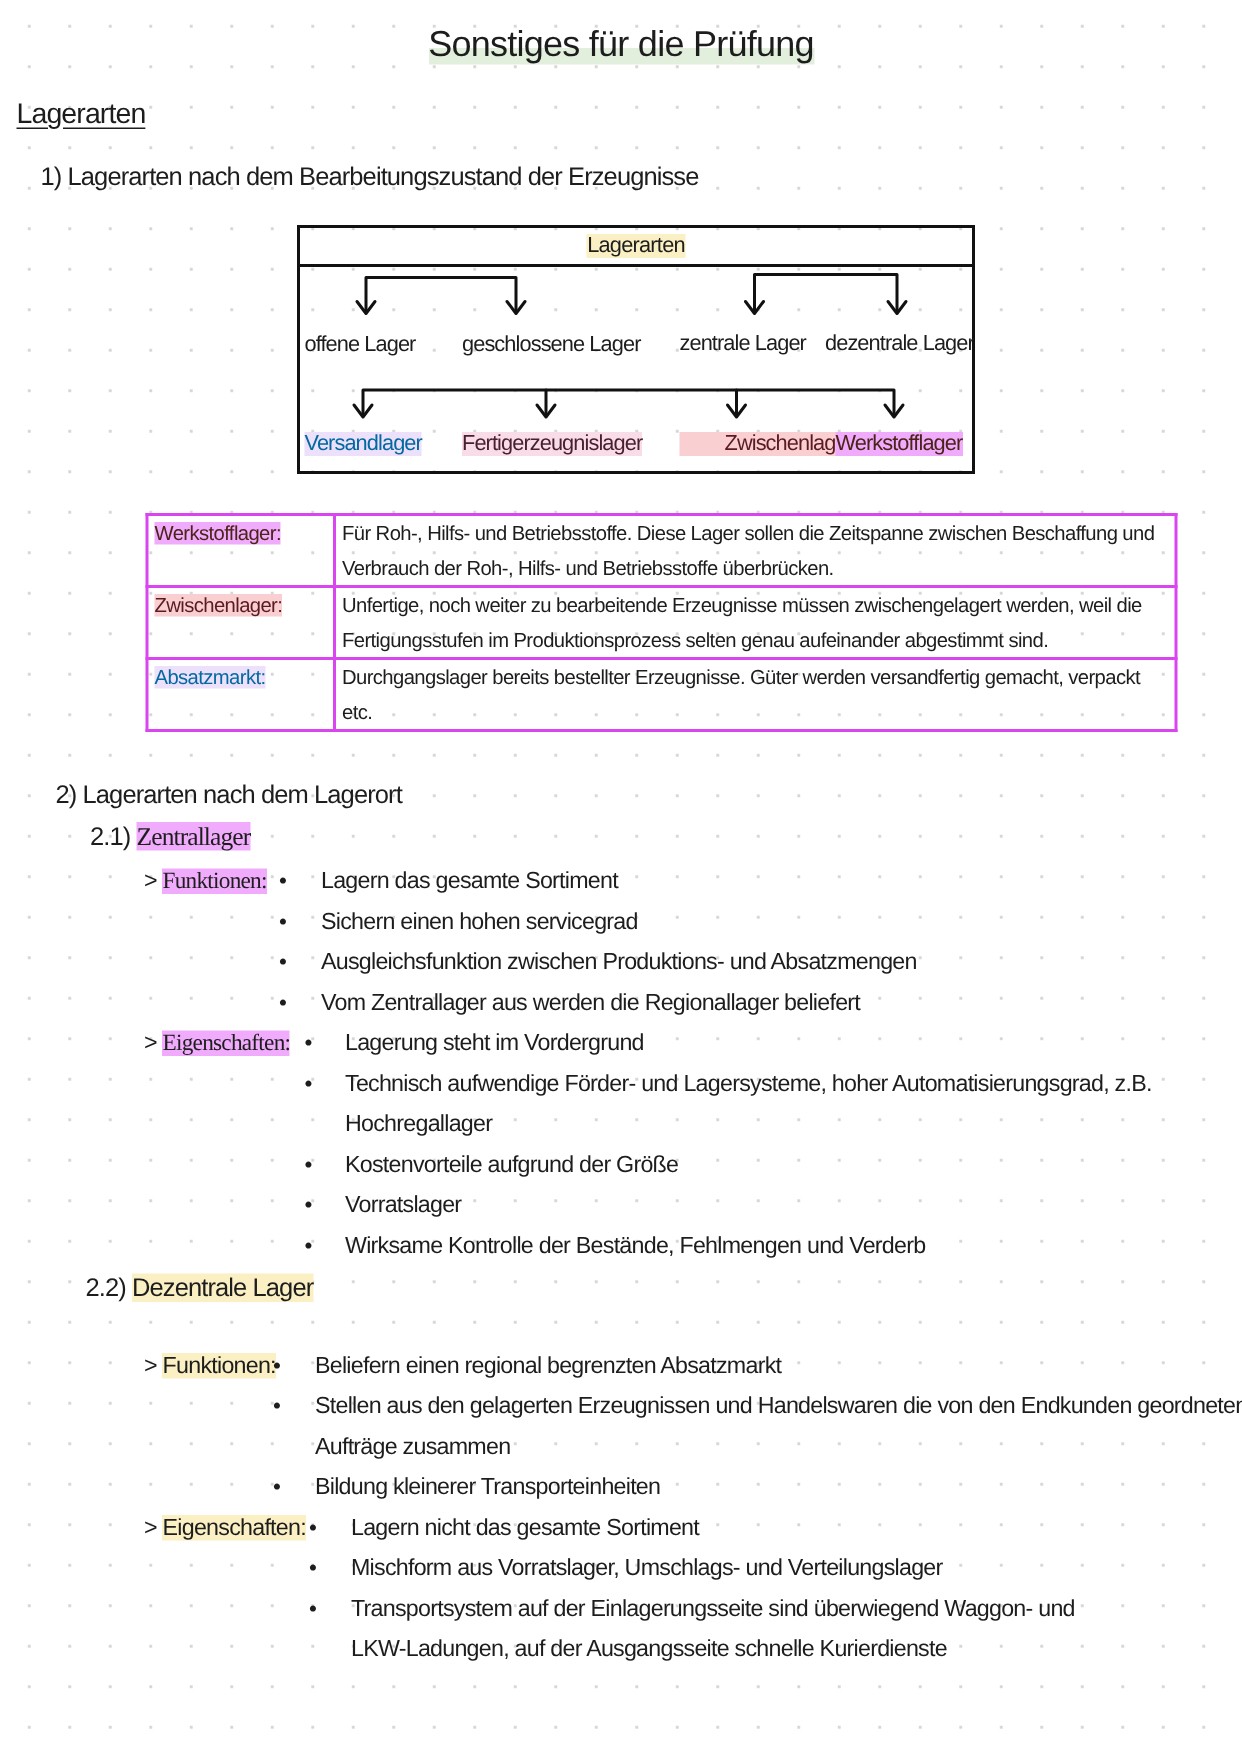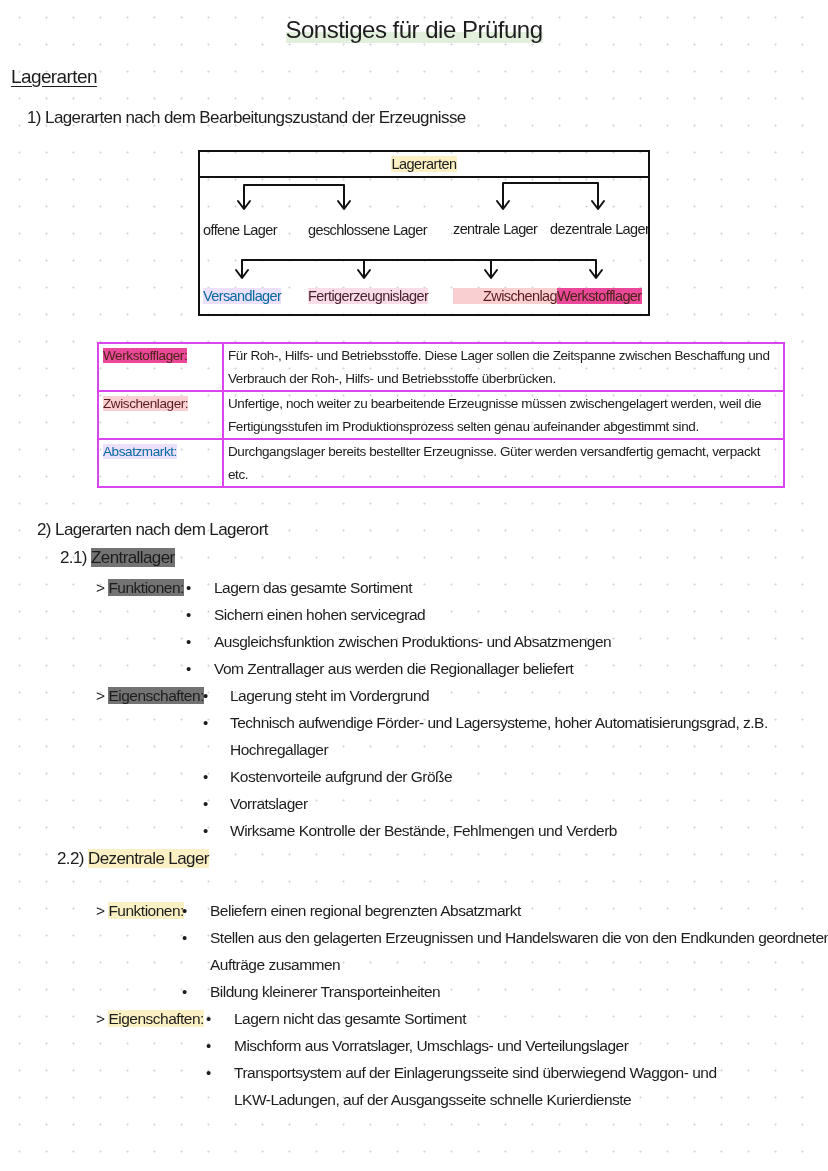--- a/index.html
+++ b/index.html
@@ -16,25 +16,25 @@
   .title{left:0;width:828px;top:16px;text-align:center;font-size:24px;letter-spacing:-0.5px;}
   .title span{background:linear-gradient(transparent 60%, #e3efdd 60%);}
   .h1{left:11px;top:66px;font-size:19px;text-decoration:underline;text-underline-offset:3px;letter-spacing:-0.6px;}
   .h2{font-size:17px;letter-spacing:-0.6px;}
   .t{font-size:15.5px;letter-spacing:-0.5px;}
 
   
   .diagram{position:absolute;left:198px;top:150px;width:452px;height:166px;border:2px solid #111;box-sizing:border-box;}
   .diagram .head{height:24px;border-bottom:2px solid #111;text-align:center;font-size:14.5px;line-height:24px;letter-spacing:-0.5px;}
   .hl-yellow{background:#fbefc4;}
-  .hl-green{background:#737373;}
+  .hl-green{background:#f0abfc;font-family:Liberation Serif, serif;}
   .hl-violet{background:#ece0fa;color:#0369a1;}
   .hl-pink{background:#f8dde8;color:#4a2030;}
   .hl-red{background:#f9cfd2;color:#5a1a20;}
-  .hl-peach{background:#ec4899;color:#4a2418;}
+  .hl-peach{background:#f0abfc;color:#4a2418;}
   .hl-gold{background:#fbf0c4;}
   .dlabel{position:absolute;font-size:14.5px;letter-spacing:-0.6px;white-space:nowrap;}
   svg.arrows{position:absolute;left:0;top:0;}
 
   
   table.defs{position:absolute;left:97px;top:342px;width:688px;border-collapse:collapse;}
   table.defs td{border:2px solid #d946ef;vertical-align:top;font-size:13.5px;line-height:23px;padding:0 4px;letter-spacing:-0.4px;}
   table.defs td.k{width:115px;white-space:nowrap;}
   .bullet{font-size:15px;}
 </style>

